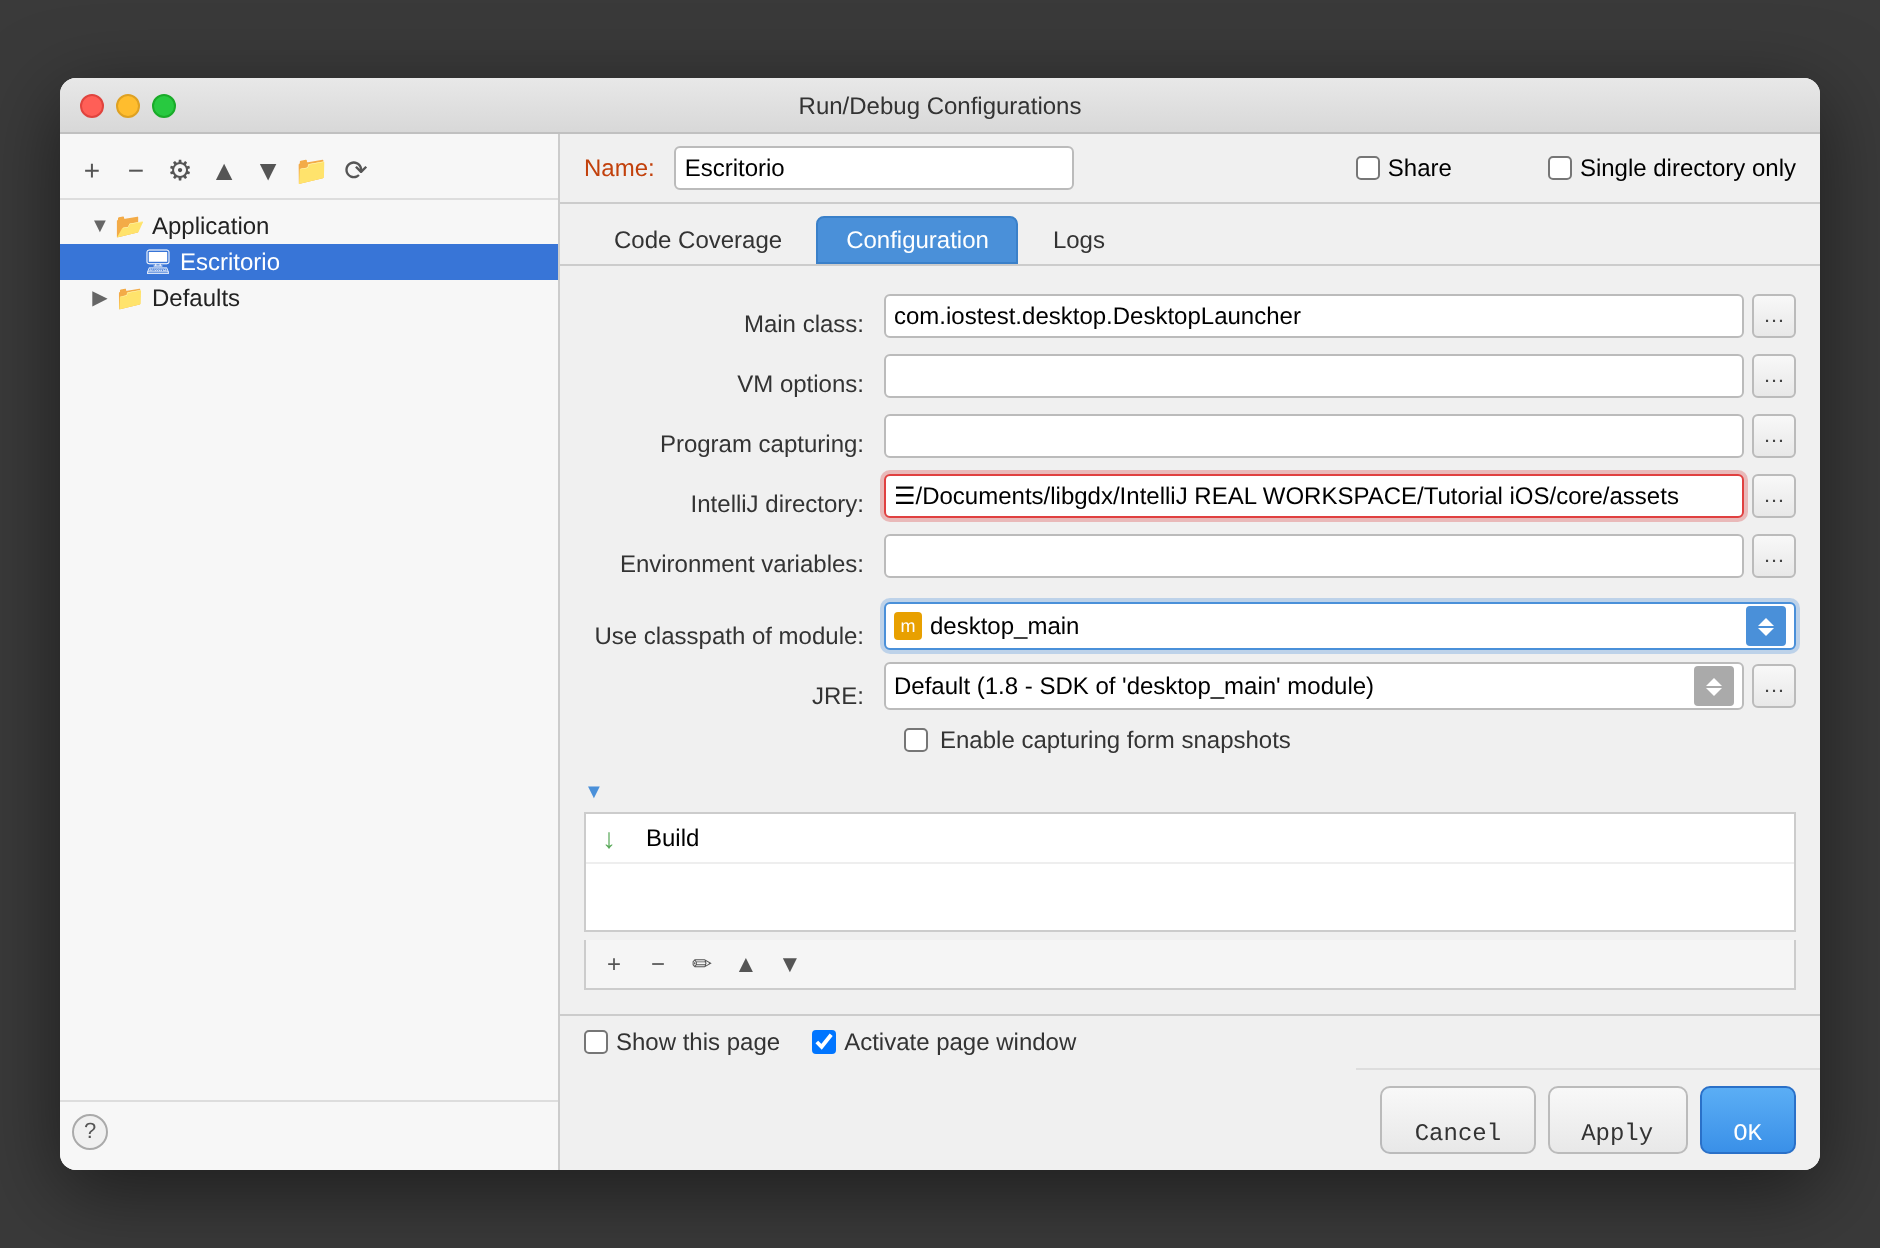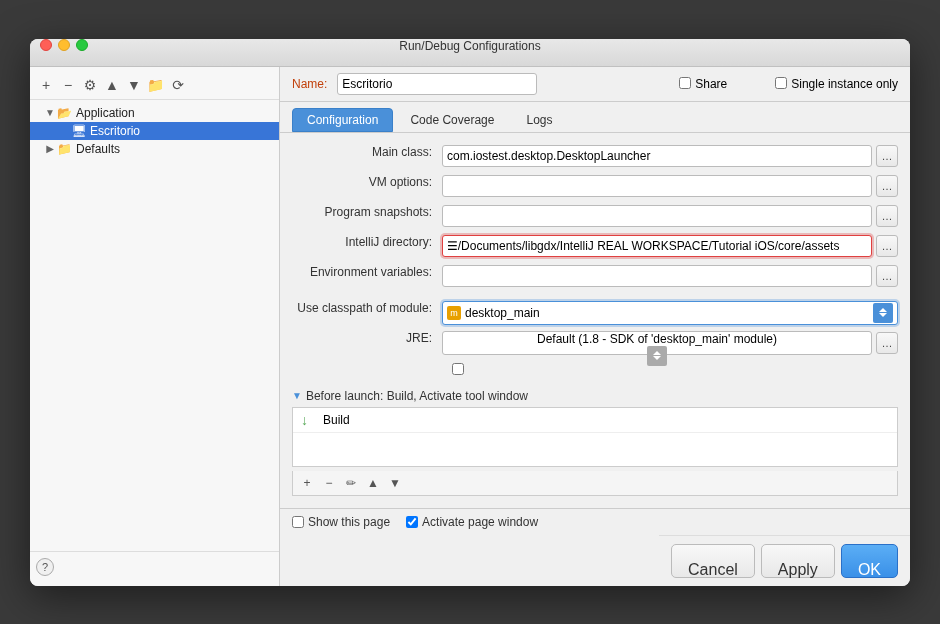--- a/index.html
+++ b/index.html
@@ -19,21 +19,21 @@
       border-radius: 8px;
       box-shadow: 0 10px 40px rgba(0,0,0,0.5);
       overflow: hidden;
       display: flex;
       flex-direction: column;
     }
     .titlebar {
       background: linear-gradient(to bottom, #e8e8e8, #d8d8d8);
       height: 28px;
       display: flex;
-      align-items: flex-start;
+      align-items: center;
       justify-content: center;
       position: relative;
       border-bottom: 1px solid #c0c0c0;
     }
     .traffic-lights {
       position: absolute;
       left: 10px;
       display: flex;
       gap: 6px;
       align-items: center;
@@ -168,21 +168,21 @@
       outline: none;
     }
     .share-area {
       margin-left: auto;
       display: flex;
       align-items: center;
       gap: 6px;
     }
     .share-checkbox-area {
       display: flex;
-      align-items: flex-start;
+      align-items: center;
       gap: 4px;
       padding-left: 42px;
     }
     
     .tabs-bar {
       display: flex;
       padding: 6px 12px 0;
       gap: 2px;
       background: #f0f0f0;
       border-bottom: 1px solid #ccc;
@@ -202,21 +202,21 @@
     }
     
     .content {
       flex: 1;
       overflow-y: auto;
       padding: 12px;
       background: #f0f0f0;
     }
     .form-row {
       display: flex;
-      align-items: flex-start;
+      align-items: flex-end;
       margin-bottom: 6px;
       min-height: 24px;
     }
     .form-label {
       width: 150px;
       text-align: right;
       padding-right: 10px;
       font-size: 12px;
       color: #333;
       flex-shrink: 0;
@@ -372,26 +372,27 @@
       display: flex;
       gap: 6px;
       padding: 8px 12px;
       background: #f0f0f0;
       border-top: 1px solid #ddd;
       justify-content: flex-end;
     }
     .btn {
       padding: 16px 16px;
       border-radius: 5px;
-      font-size: 16px;
+      font-size: 12px;
       cursor: pointer;
       border: 1px solid #bbb;
       background: linear-gradient(to bottom, #f8f8f8, #e8e8e8);
       color: #333;
       height: 24px;
+      font-family: Liberation Mono, monospace;
     }
     .btn-primary {
       background: linear-gradient(to bottom, #5baef5, #3a90e8);
       border-color: #2a70c8;
       color: white;
     }
     input[type="checkbox"] {
       width: 12px;
       height: 12px;
       cursor: pointer;
@@ -464,31 +465,31 @@
       <div class="header-bar">
         <span class="header-label">Name:</span>
         <input class="name-input" type="text" value="Escritorio" style="">
         <div class="share-area">
           <div class="share-checkbox-area">
             <input type="checkbox" style="">
             <span>Share</span>
           </div>
           <div class="share-checkbox-area">
             <input type="checkbox" style="">
-            <span>Single instance only</span>
+            <span>Single directory only</span>
           </div>
         </div>
       </div>
 
       <div class="tabs-bar">
+        <div class="tab">
+          <span>Code Coverage</span>
+        </div>
         <div class="tab active">
           <span>Configuration</span>
-        </div>
-        <div class="tab">
-          <span>Code Coverage</span>
         </div>
         <div class="tab">
           <span>Logs</span>
         </div>
       </div>
 
       <div class="content">
 
         <div class="form-row">
           <span class="form-label">Main class:</span>
@@ -500,21 +501,21 @@
 
         <div class="form-row">
           <span class="form-label">VM options:</span>
           <div class="form-field">
             <input class="text-input" type="text" style="">
             <button class="browse-btn">…</button>
           </div>
         </div>
 
         <div class="form-row">
-          <span class="form-label">Program snapshots:</span>
+          <span class="form-label">Program capturing:</span>
           <div class="form-field">
             <input class="text-input" type="text" style="">
             <button class="browse-btn">…</button>
           </div>
         </div>
 
         <div class="form-row">
           <span class="form-label">IntelliJ directory:</span>
           <div class="form-field">
             <input class="text-input highlighted" type="text" value="☰/Documents/libgdx/IntelliJ REAL WORKSPACE/Tutorial iOS/core/assets" style="">
@@ -544,39 +545,39 @@
                 <div class="select-arrow-up"></div>
                 <div class="select-arrow-down"></div>
               </div>
             </div>
           </div>
         </div>
 
         <div class="form-row">
           <span class="form-label">JRE:</span>
           <div class="form-field">
-            <div class="select-field" style="border-color:#bbb;box-shadow:none;flex-direction:column;">
+            <div class="select-field" style="border-color:#bbb;box-shadow:none;">
               <span>Default (1.8 - SDK of 'desktop_main' module)</span>
               <div class="select-arrow" style="background:#aaa;">
                 <div class="select-arrow-up"></div>
                 <div class="select-arrow-down"></div>
               </div>
             </div>
             <button class="browse-btn">…</button>
           </div>
         </div>
 
         <div class="checkbox-row">
           <input type="checkbox" style="">
+          <span class="checkbox-label">Enable capturing form snapshots</span>
         </div>
 
         <div style="margin-top:8px;">
           <div class="section-header">
             <span class="section-arrow">▼</span>
-            <span>Before launch: Build, Activate tool window</span>
           </div>
           <div class="launch-table">
             <div class="launch-row">
               <span class="build-icon" style="color:#5baa5b;font-size:14px;">↓</span>
               <span>Build</span>
             </div>
           </div>
           <div class="launch-toolbar">
             <button class="launch-toolbar-btn">+</button>
             <button class="launch-toolbar-btn">−</button>

